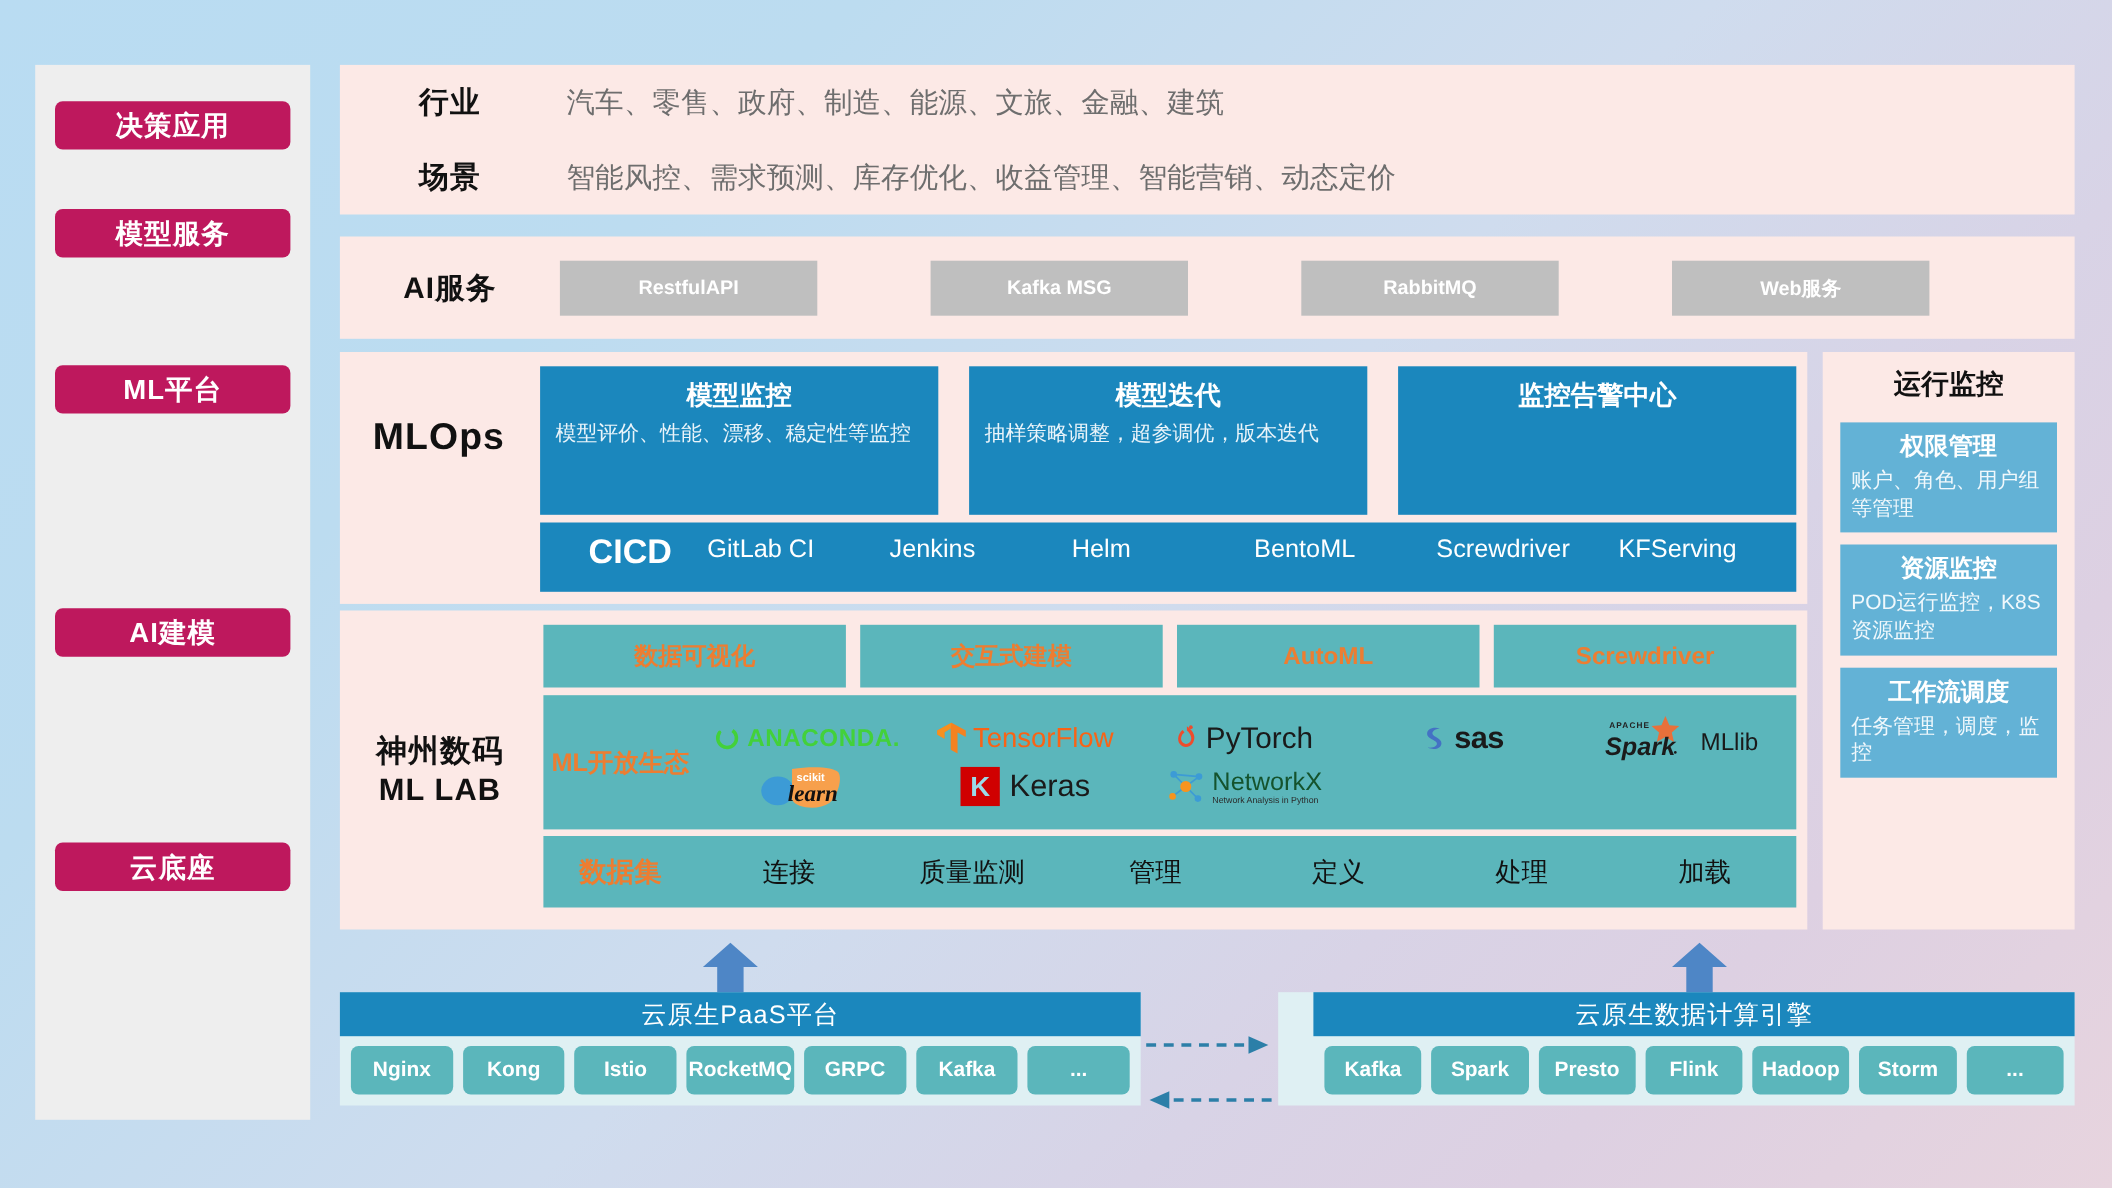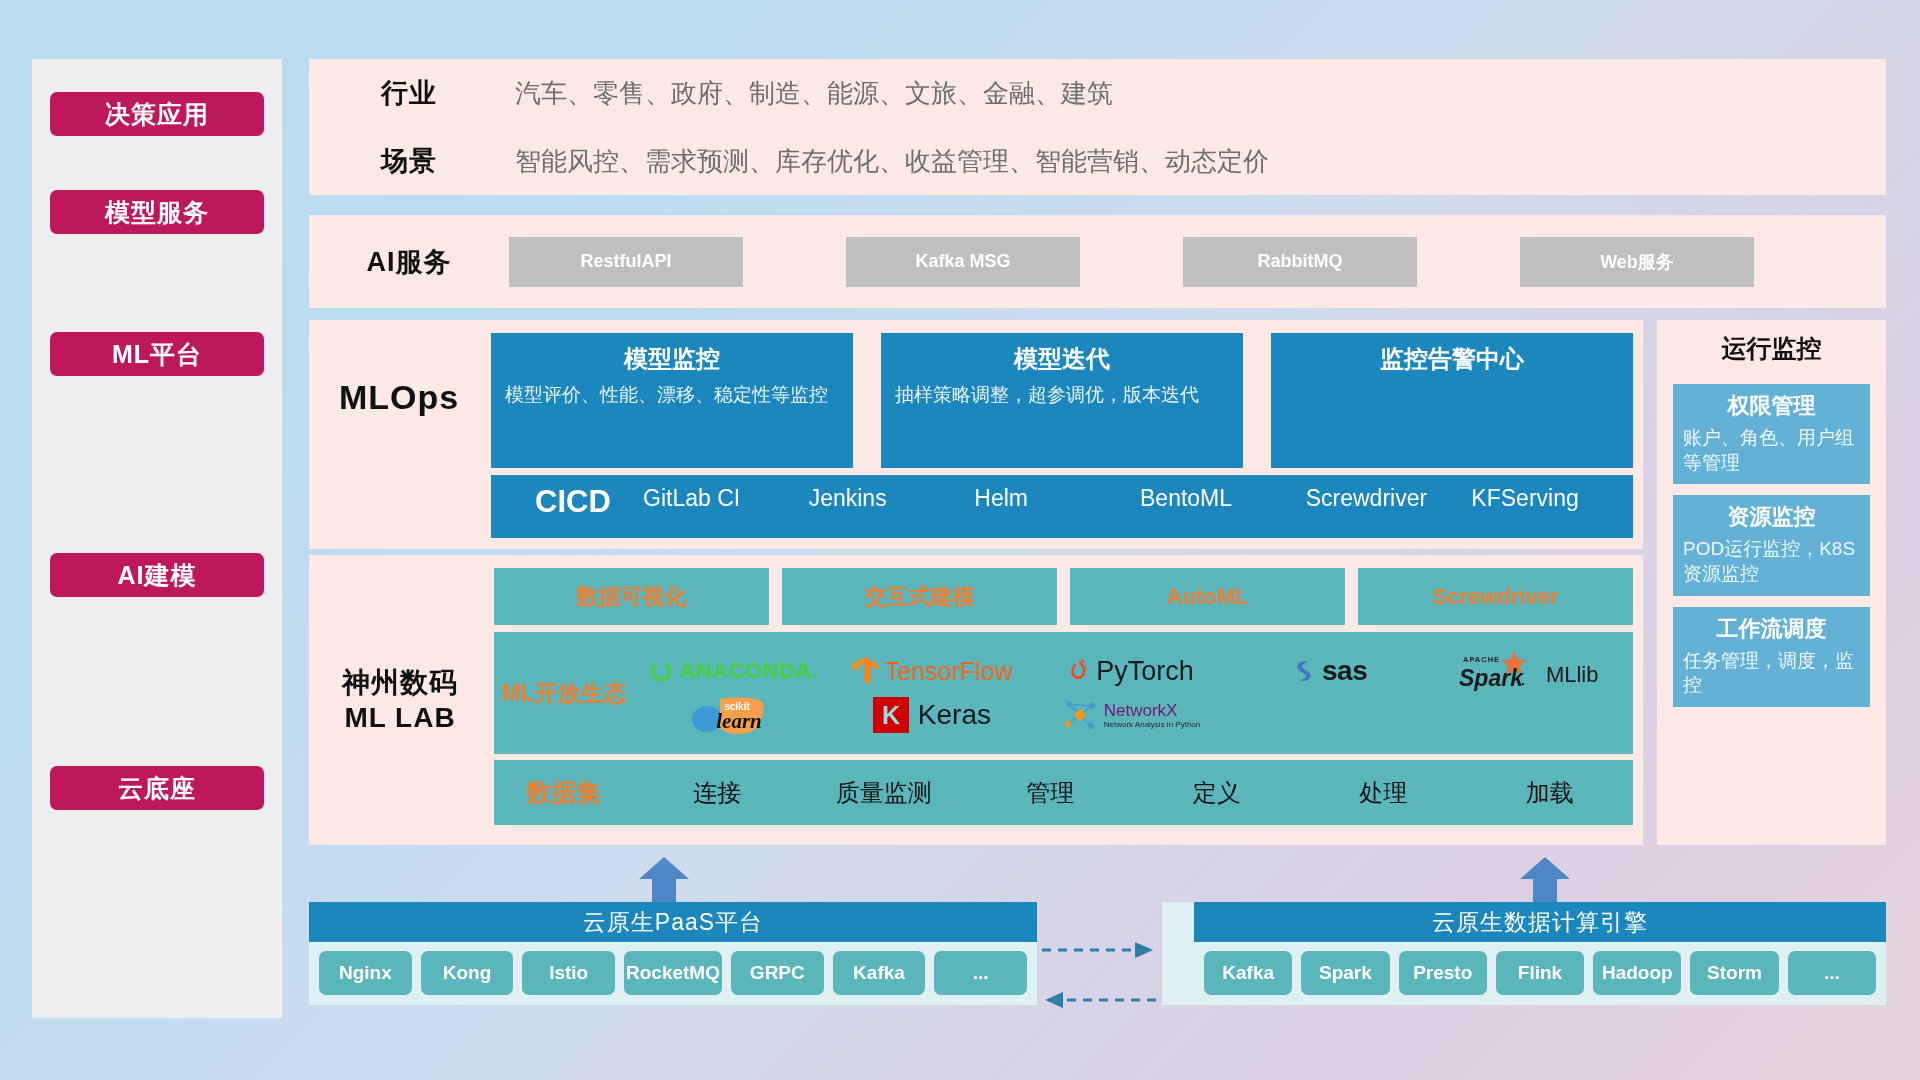--- a/index.html
+++ b/index.html
@@ -346,21 +346,21 @@
             <line x1="19" y1="18" x2="30" y2="29"></line>
             <line x1="8" y1="7" x2="31" y2="9"></line>
           </g>
           <circle cx="19" cy="18" r="5" fill="#f7941e"></circle>
           <circle cx="8" cy="7" r="3" fill="#3c9bd6"></circle>
           <circle cx="31" cy="9" r="3" fill="#3c9bd6"></circle>
           <circle cx="7" cy="27" r="3" fill="#f7941e"></circle>
           <circle cx="30" cy="29" r="3" fill="#3c9bd6"></circle>
         </svg>
         <span style="display:flex;flex-direction:column;line-height:1">
-          <span style="color:#701a75;font-size:17px">NetworkX</span>
+          <span style="color:#14532d;font-size:23px">NetworkX</span>
           <span style="color:#2b2b2b;font-size:8px;margin-top:2px">Network Analysis in Python</span>
         </span>
       </div>
 
     </div>
   </div>
 
   <div id="dataset-bar">
     <div class="ds-title">数据集</div>
     <div class="ds-items">

